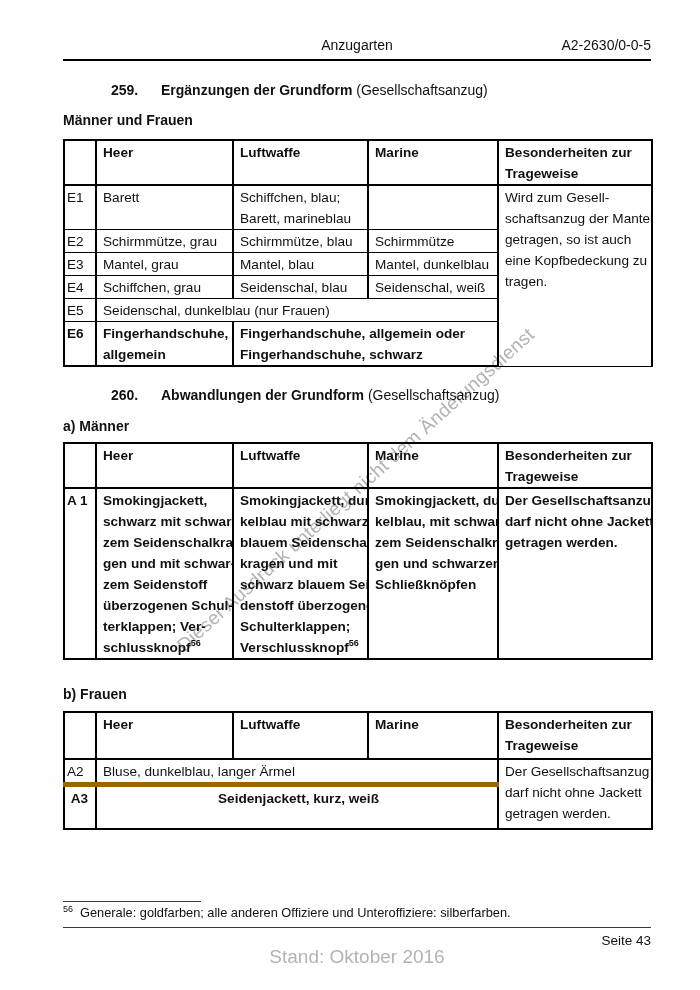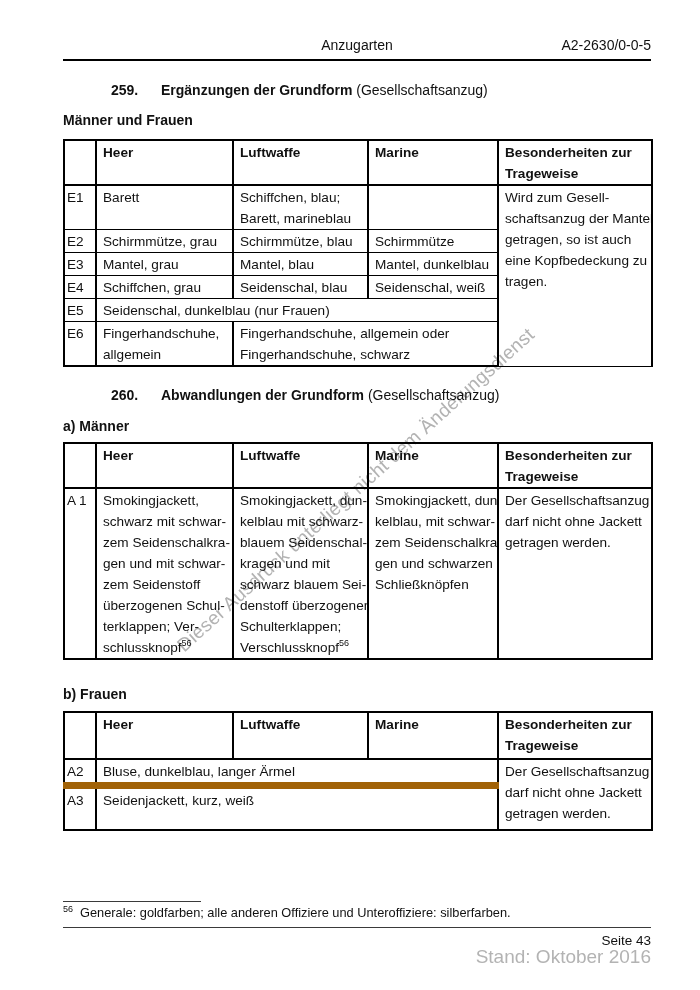--- a/index.html
+++ b/index.html
@@ -38,35 +38,35 @@
     vertical-align: top;
     text-align: left;
     font-size: 13.6px;
     line-height: 21px;
     font-weight: normal;
     padding: 1px 3px 0 6px;
     overflow: hidden;
   }
   thead th { font-weight: bold; border-top-width: 2px; border-bottom-width: 2px; height: 43px; }
   thead.tall th { height: 47px; }
-  tbody tr:last-child td { border-bottom-width: 2px; }
+  tbody tr:last-child td { border-bottom-width: 2px; font-weight: bold; }
   .pre { white-space: pre; }
   td.lbl { padding-left: 2px; }
-  tr.lightline td { border-top: 7px solid #a16207; }
+  tr.lightline td { border-top: 5px solid #a16207; text-align: center; }
   tr.prelight td { border-bottom: 1px solid #c9c9c9; }
   tr.tallrow td { height: 44px; }
   sup { font-size: 9px; vertical-align: super; line-height: 0; }
 
   
   .fn-rule { top: 901px; left: 63px; width: 138px; height: 1px; background: #3a3a3a; }
   .footnote { top: 904px; left: 63px; width: 588px; font-size: 12.8px; line-height: 17px; }
   .footnote .fn-text { margin-left: 7px; }
   .bottom-rule { top: 927px; left: 63px; width: 588px; height: 1px; background: #3a3a3a; }
   .page-num { top: 933px; left: 63px; width: 588px; text-align: right; font-size: 13.5px; }
-  .stand { top: 946px; left: 63px; width: 588px; text-align: right; font-size: 19px; color: #b3b3b3; }
+  .stand { top: 946px; left: 63px; width: 588px; text-align: center; font-size: 19px; color: #b3b3b3; }
 
   
   .watermark-diag {
     top: 490px; left: 356px;
     transform: translate(-50%, -50%) rotate(-42deg);
     font-size: 19px;
     letter-spacing: 0.3px;
     color: #b3b3b3;
     white-space: nowrap;
   }

